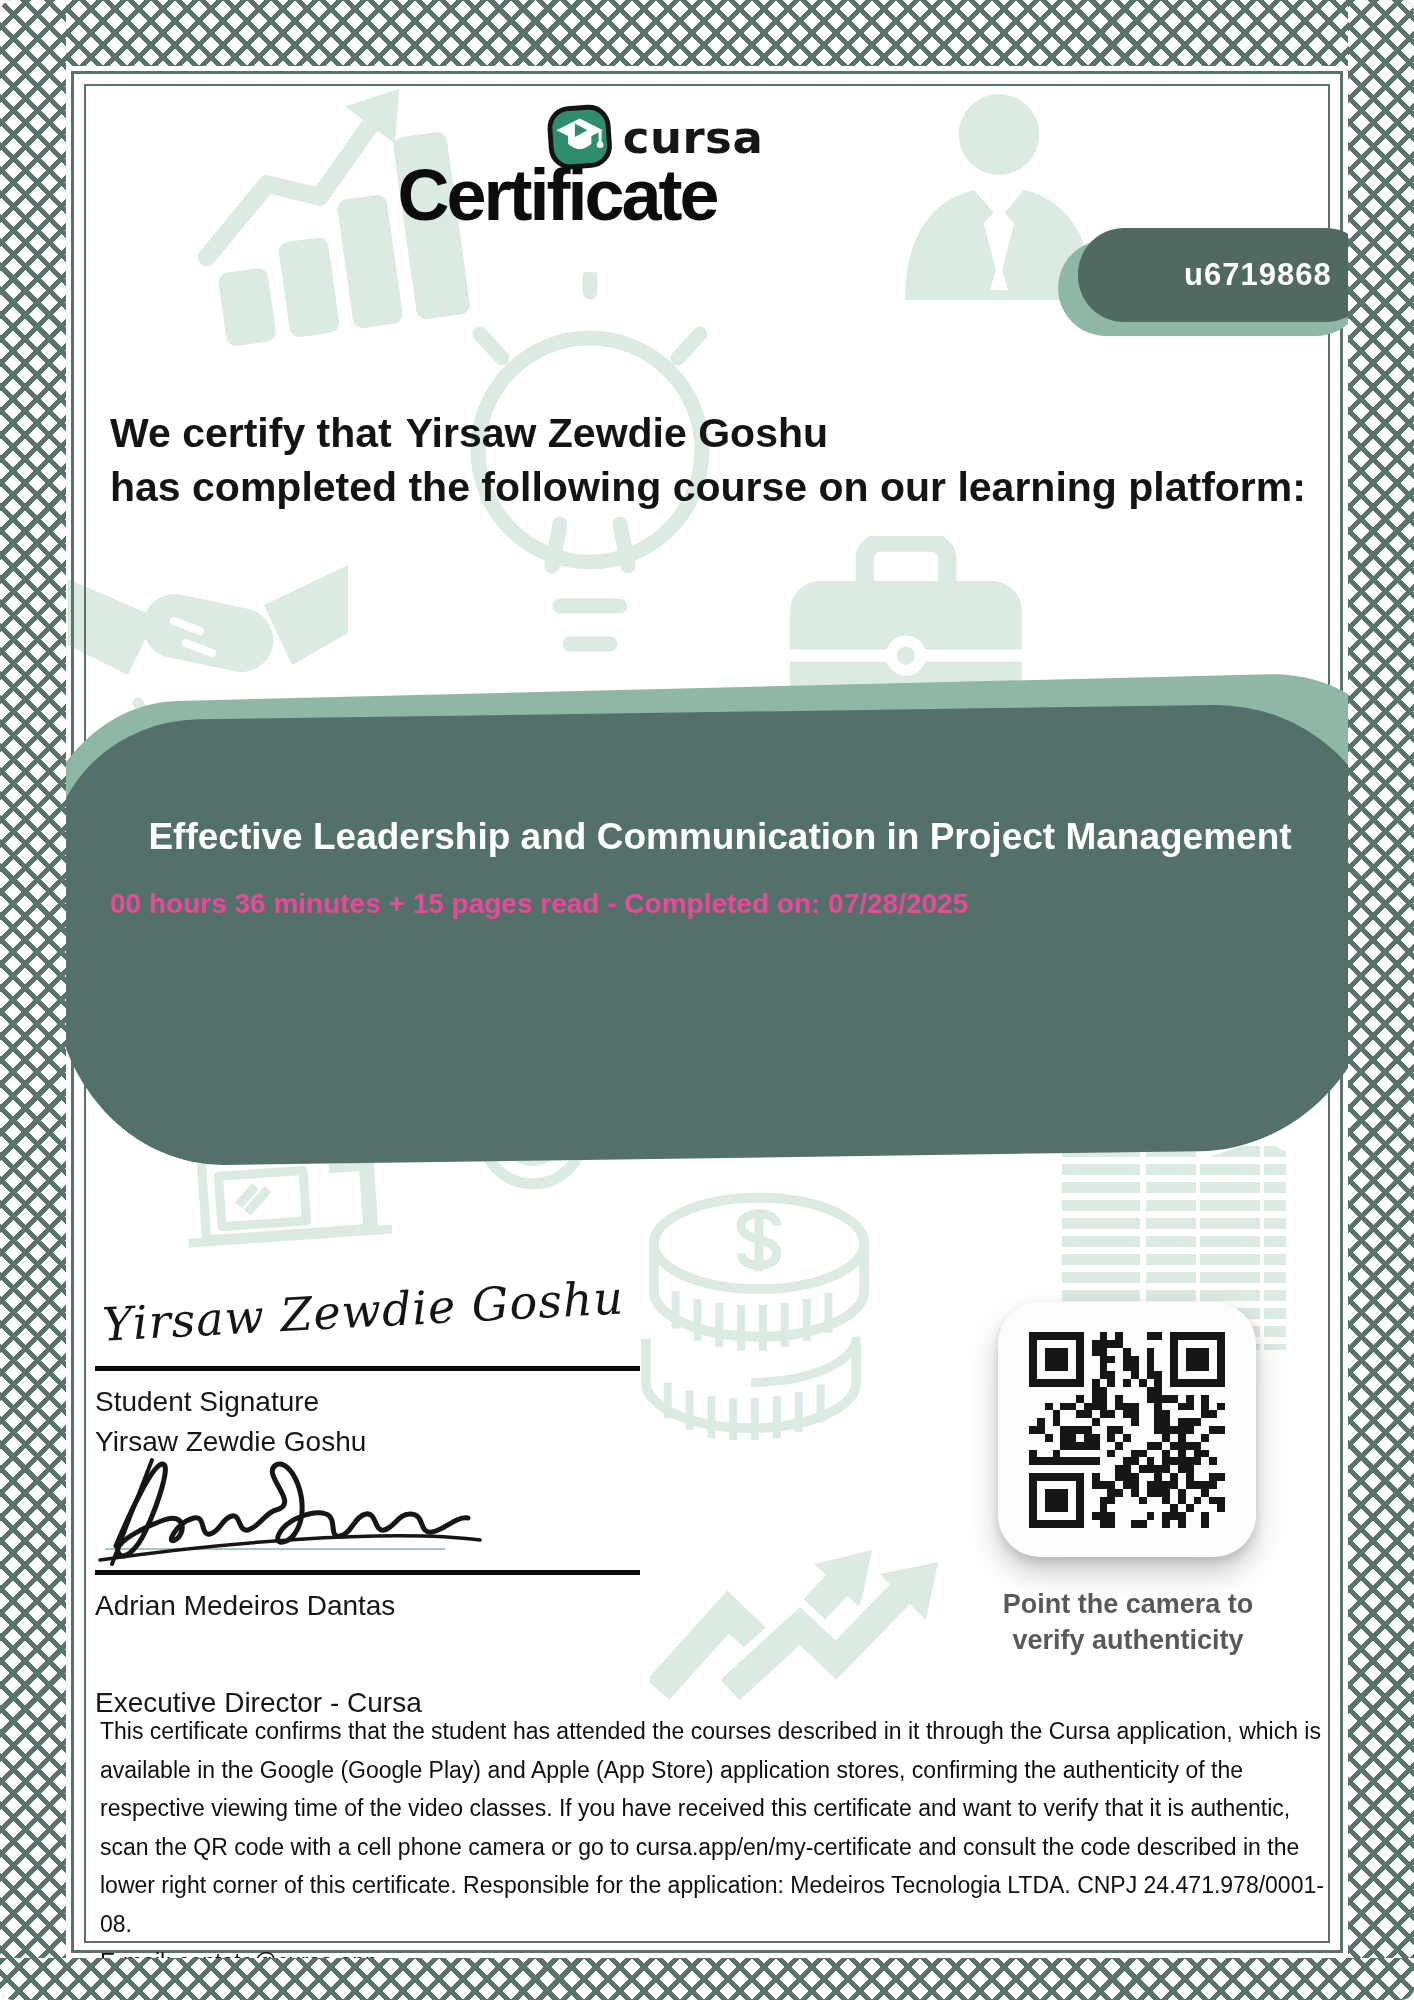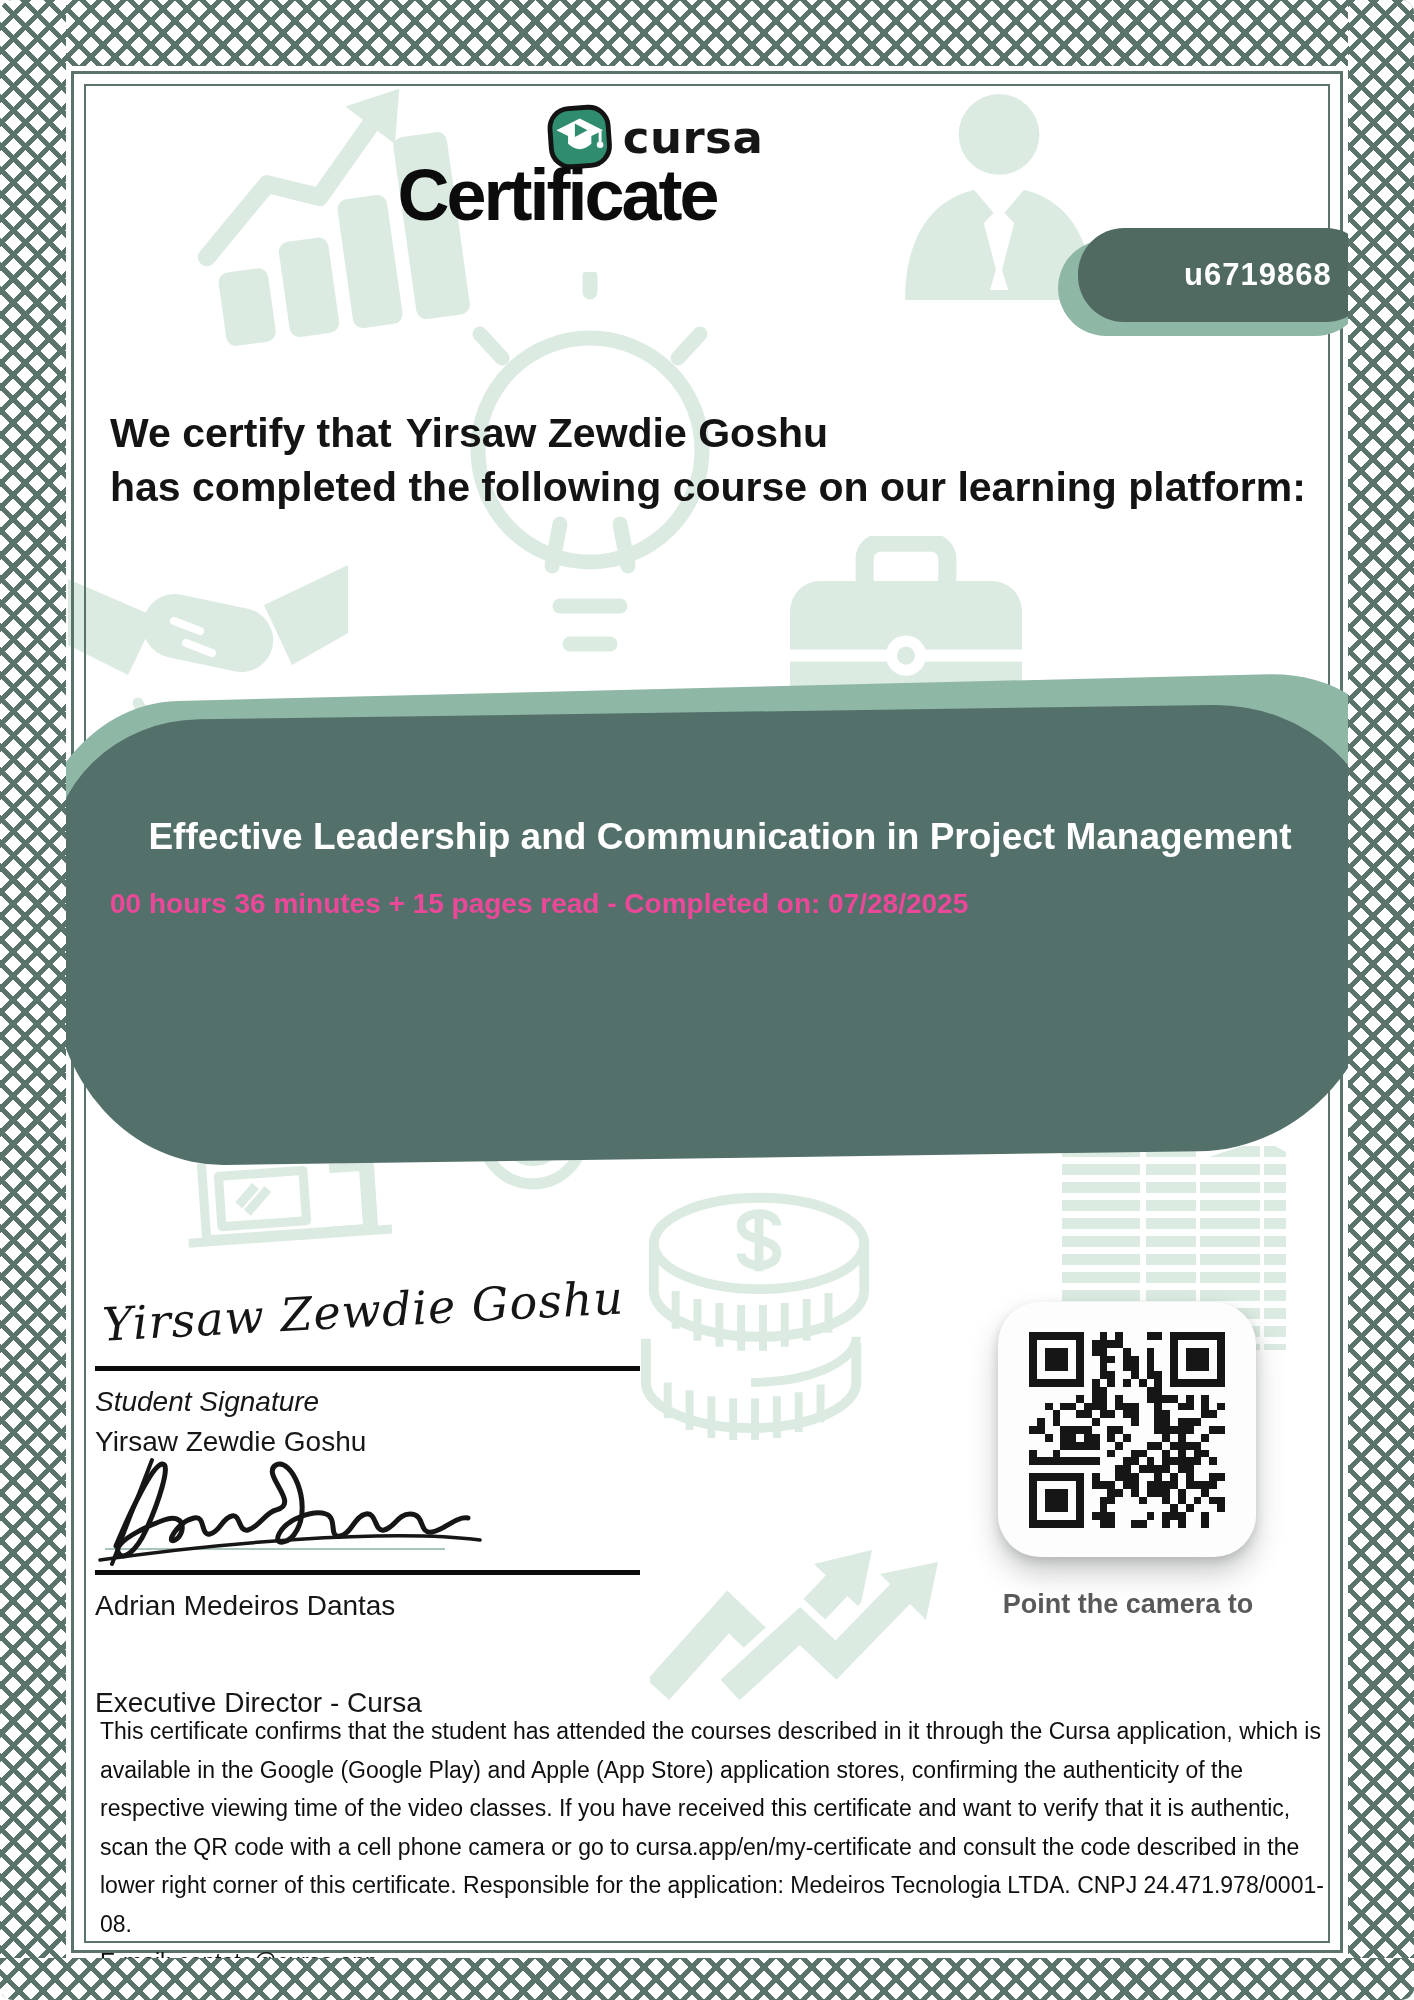--- a/index.html
+++ b/index.html
@@ -223,21 +223,21 @@
     <div>has completed the following course on our learning platform:</div>
   </div>
 
   <div class="blob-light"></div>
   <div class="blob-dark"></div>
   <div class="course-title">Effective Leadership and Communication in Project Management</div>
   <div class="course-meta">00 hours 36 minutes + 15 pages read - Completed on: 07/28/2025</div>
 
   <div class="sig-script">Yirsaw Zewdie Goshu</div>
   <div class="sig-line sig-line-1"></div>
-  <div class="sig-text" style="top:1386px;font-style:italic;">Student Signature</div>
+  <div class="sig-text" style="top:1386px;">Student Signature</div>
   <div class="sig-text" style="top:1426px;">Yirsaw Zewdie Goshu</div>
 
   <div class="sig-faint"></div>
   <div class="scrawl">
     <svg viewBox="0 0 400 120" width="400" height="120" fill="none" stroke="#161616" stroke-linecap="round">
       <path d="M64 10 L24 114" stroke-width="4"></path>
       <path d="M28 96 C44 58 64 16 74 14 C84 12 70 54 58 80 C48 102 34 112 30 102 C27 92 54 78 76 70 C98 62 98 84 87 90 C77 95 89 72 106 68 C118 65 112 86 122 84 C132 82 134 68 144 66 C153 64 150 82 160 80 C170 78 178 62 188 60 C214 54 172 24 188 15 C203 7 224 52 209 80 C201 95 185 96 191 84 C199 68 226 60 238 64 C250 68 240 88 252 86 C264 84 266 66 278 64 C289 62 286 82 296 80 C306 78 310 64 322 64 C338 64 330 84 344 82 C357 80 368 66 380 68" stroke-width="5"></path>
       <path d="M12 110 C120 94 300 78 392 90" stroke-width="3.5"></path>
     </svg>
   </div>
@@ -551,20 +551,21 @@
         <rect x="10" y="24" width="1" height="1" fill="#161616"></rect>
         <rect x="13" y="24" width="1" height="1" fill="#161616"></rect>
         <rect x="14" y="24" width="1" height="1" fill="#161616"></rect>
         <rect x="17" y="24" width="1" height="1" fill="#161616"></rect>
         <rect x="19" y="24" width="1" height="1" fill="#161616"></rect>
         <rect x="22" y="24" width="1" height="1" fill="#161616"></rect>
       </svg>
   </div>
   <div class="qr-caption">
     <div>Point the camera to</div>
+    <div>verify authenticity</div>
   </div>
 
   <div class="footer">
     <p>This certificate confirms that the student has attended the courses described in it through the Cursa application, which is available in the Google (Google Play) and Apple (App Store) application stores, confirming the authenticity of the respective viewing time of the video classes. If you have received this certificate and want to verify that it is authentic, scan the QR code with a cell phone camera or go to cursa.app/en/my-certificate and consult the code described in the lower right corner of this certificate. Responsible for the application: Medeiros Tecnologia LTDA. CNPJ 24.471.978/0001-08.</p>
     <p>E-mail: contato@cursa.app</p>
   </div>
 
   <div class="band band-top"></div>
   <div class="band band-left"></div>
   <div class="band band-right"></div>

